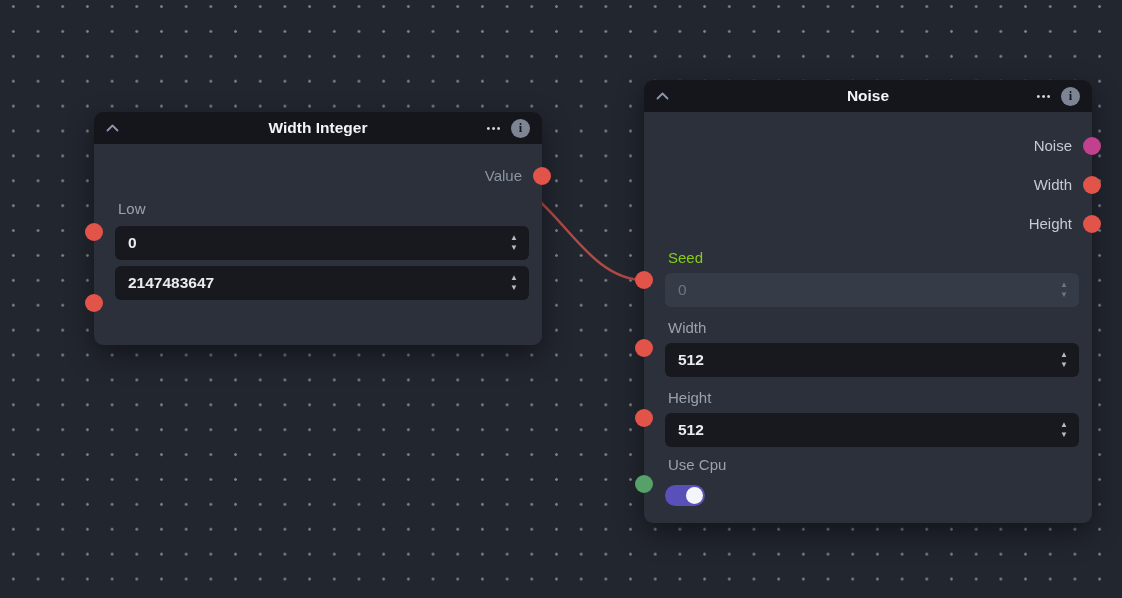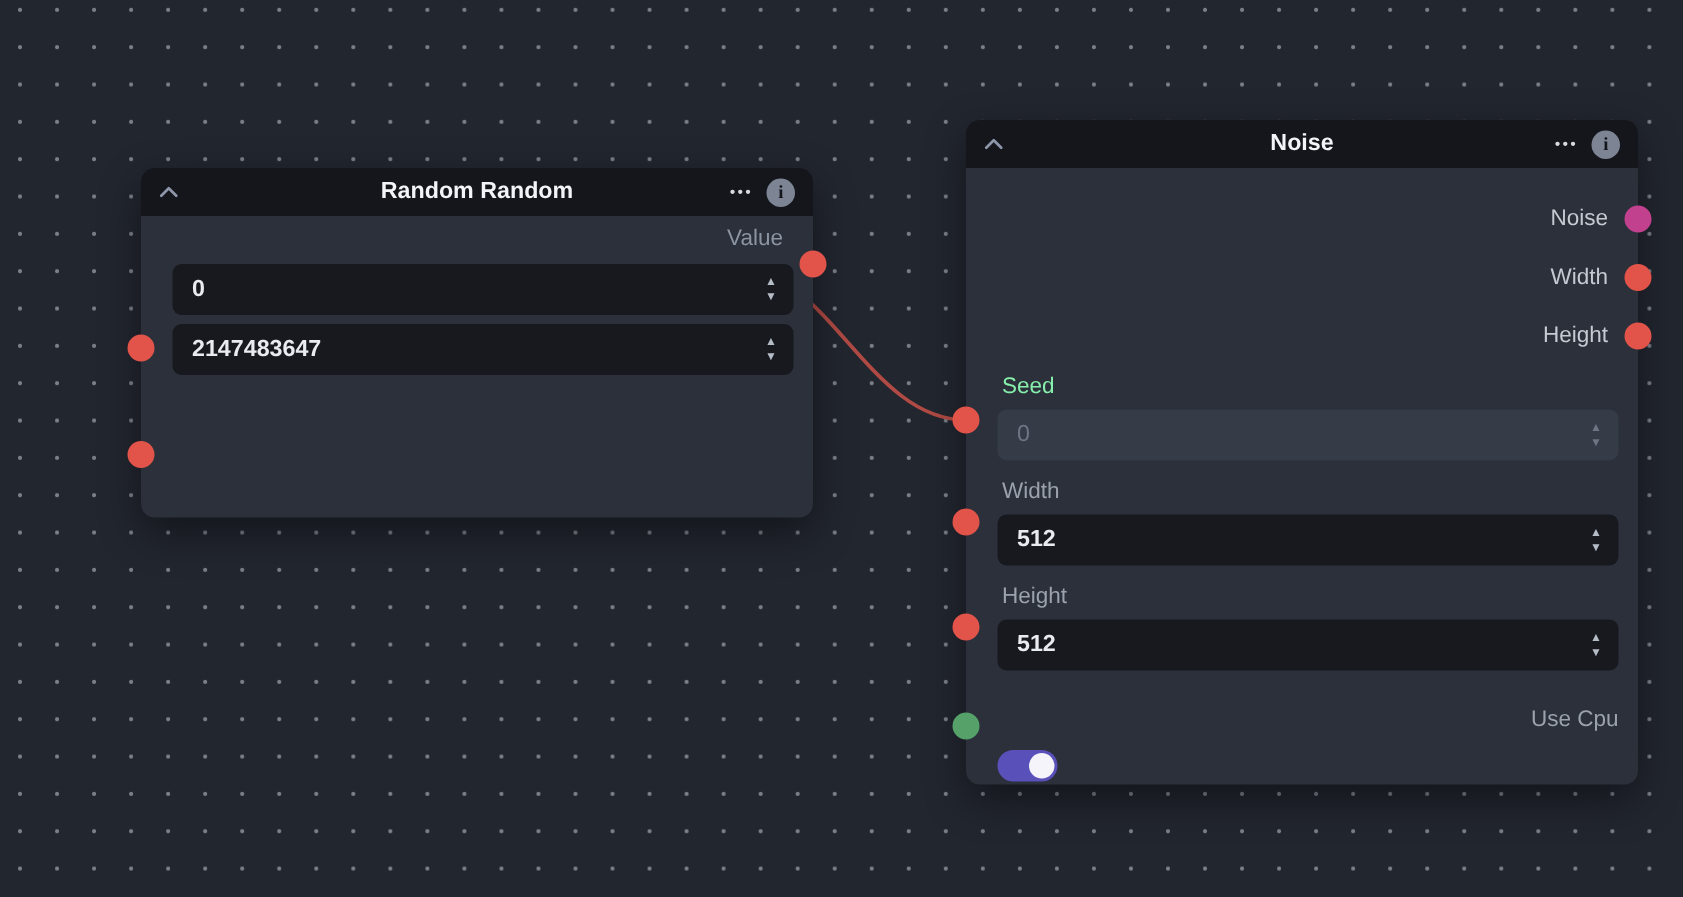--- a/index.html
+++ b/index.html
@@ -40,21 +40,21 @@
     font-family:"Liberation Serif", serif;cursor:pointer;z-index:1;
   }
   .body{padding:0 13px 14px 21px;box-sizing:border-box;}
   .out-row{height:20px;text-align:right;line-height:20px;padding-right:7px;}
   .out-label{font-size:15px;color:#8c94a2;}
   .out-label.bright{color:#c6cad2;}
   .field-label{
     margin-left:3px;height:20px;line-height:20px;
     font-size:15px;color:#9ba2ad;
   }
-  .field-label.dim{color:#86efac;}
+  .field-label.dim{color:#84cc16;}
   .num-input{
     position:relative;height:34px;background:#17191f;border-radius:6px;
   }
   .num-input input{
     width:100%;height:100%;box-sizing:border-box;border:none;outline:none;
     background:transparent;color:#e8ebf0;font-size:15.5px;font-weight:600;
     padding:0 34px 0 13px;font-family:"Liberation Sans", sans-serif;
   }
   .num-input.disabled{background:#363c47;}
   .num-input.disabled input{color:#6e7583;font-weight:400;}
@@ -70,62 +70,63 @@
   .port.in{left:-9px;}
   .port.out{right:-9px;}
   .toggle{
     position:relative;width:40px;height:21px;border-radius:11px;cursor:pointer;
   }
   .toggle .knob{
     position:absolute;top:2px;left:21px;width:17px;height:17px;
     border-radius:50%;background:#f5f4fa;
   }
   
-  .node-ri .out-row{margin-top:5px;}
+  .node-ri .out-row{margin-top:22px;}
   .node-ri .lbl-low{margin-top:13px;}
   .node-ri .in-low{margin-top:7px;}
   .node-ri .lbl-high{margin-top:11px;}
   .node-ri .in-high{margin-top:6px;}
   
   .node-noise .out-1{margin-top:24px;}
   .node-noise .out-2{margin-top:19px;}
   .node-noise .out-3{margin-top:19px;}
   .node-noise .lbl-seed{margin-top:14px;}
   .node-noise .in-seed{margin-top:5px;}
   .node-noise .lbl-w{margin-top:11px;}
   .node-noise .in-w{margin-top:5px;}
   .node-noise .lbl-h{margin-top:11px;}
   .node-noise .in-h{margin-top:5px;}
-  .node-noise .lbl-cpu{margin-top:23px;text-align:right;}
+  .node-noise .lbl-cpu{margin-top:8px;}
   .node-noise .toggle{margin-top:10px;}
 </style>
 </head>
 <body>
 
 <div class="canvas">
 
   <svg class="wires" width="1122" height="598">
     <path d="M486,176 C552,176 578,280 644,280" fill="none" stroke-width="2.5" stroke-linecap="round" stroke="#b04a44"></path>
   </svg>
 
   <section class="node node-ri">
     <header class="node-header">
       <span class="collapse">
         <svg width="13" height="8" viewBox="0 0 13 8">
             <polyline points="1.5,6.5 6.5,1.5 11.5,6.5" fill="none" stroke="#8e96aa" stroke-width="1.8" stroke-linecap="round" stroke-linejoin="round"></polyline>
           </svg>
       </span>
-      <h2 class="node-title">Random Random</h2>
+      <h2 class="node-title">Width Integer</h2>
       <span class="more">•••</span>
       <span class="info">i</span>
     </header>
     <div class="body">
       <div class="out-row">
         <span class="out-label">Value</span>
       </div>
+      <div class="field-label lbl-low">Low</div>
       <div class="num-input in-low">
         <input type="text" value="0" style="">
         <span class="steppers">
           <span>▲</span>
           <span>▼</span>
         </span>
       </div>
       <div class="num-input in-high">
         <input type="text" value="2147483647" style="">
         <span class="steppers">

